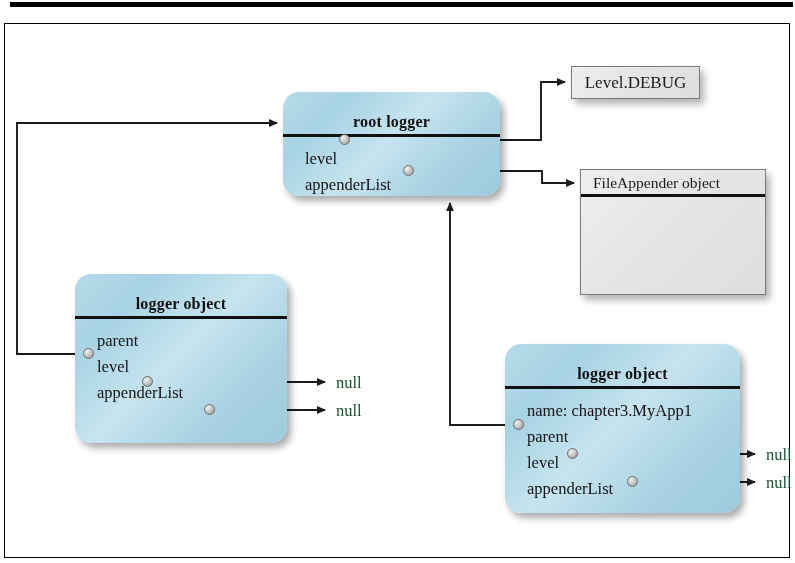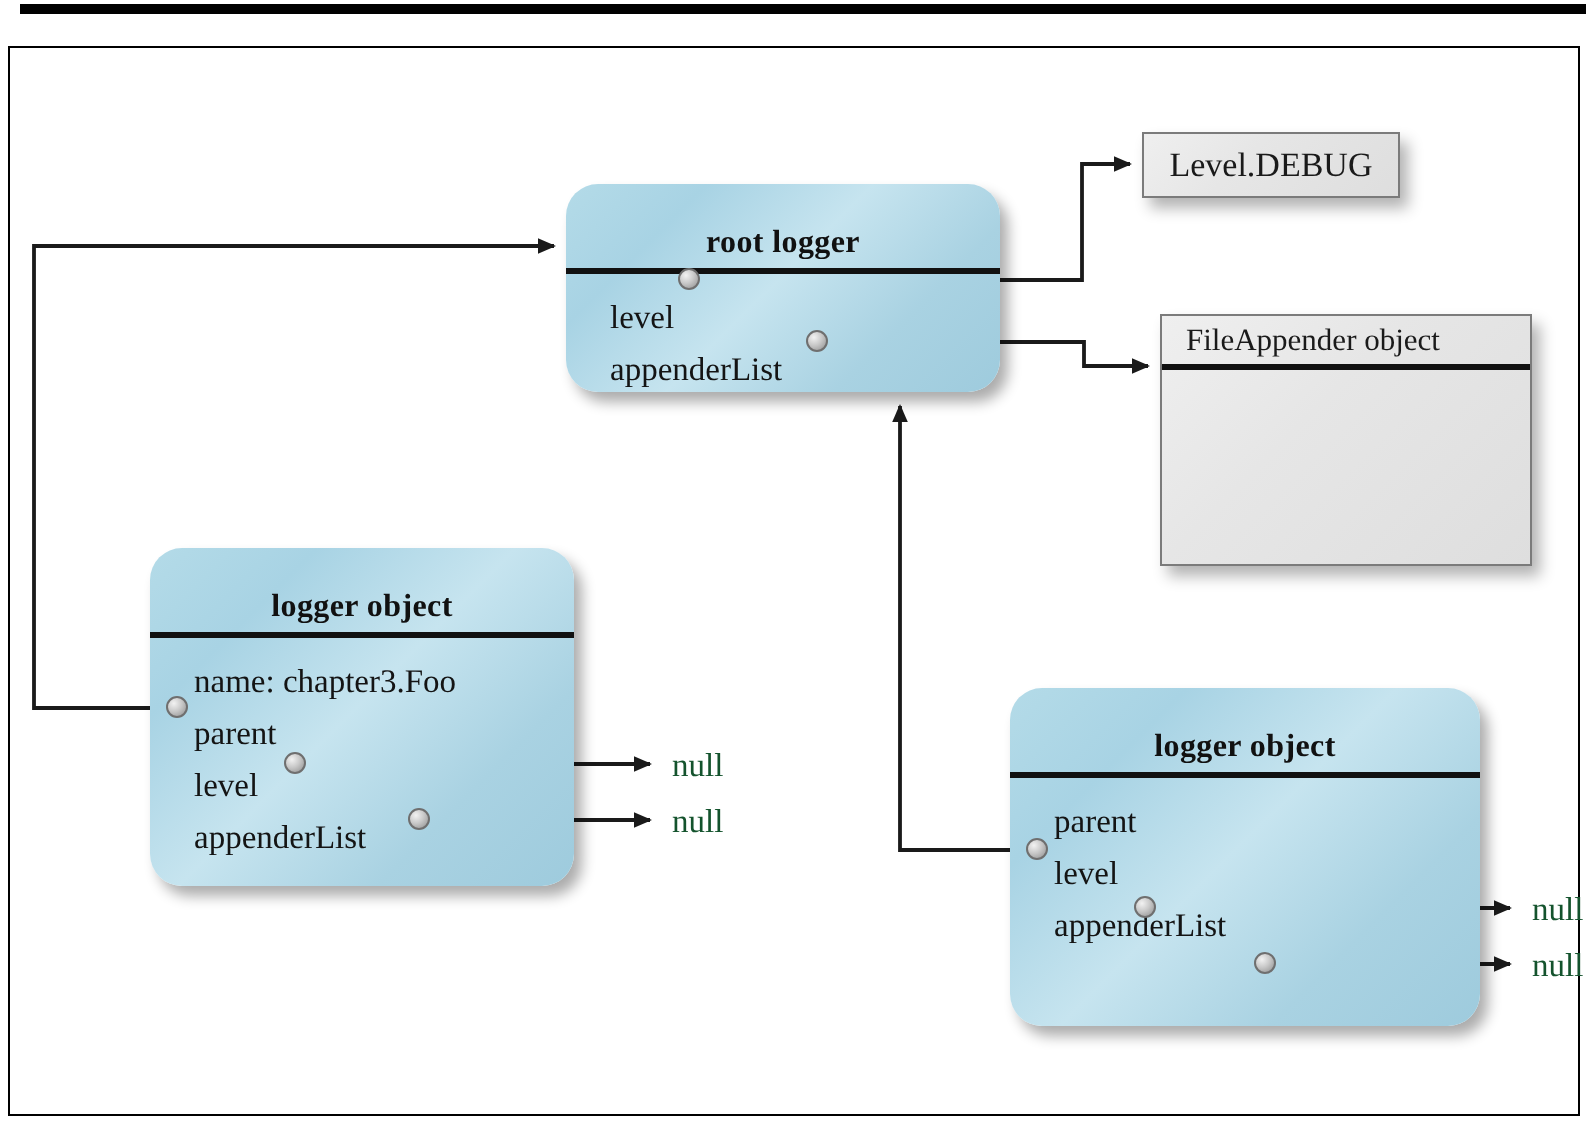--- a/index.html
+++ b/index.html
@@ -180,51 +180,51 @@
       <div class="field">appenderList</div>
     </div>
   </div>
   <div class="dot" style="left:339px; top:134px;"></div>
   <div class="dot" style="left:403px; top:165px;"></div>
 
   <div class="greybox" id="level-debug-box" style="left:571px; top:66px; width:129px; height:33px;">
     <span class="label">Level.DEBUG</span>
   </div>
 
-  <div class="greybox" id="file-appender-box" style="left:580px; top:157px; width:186px; height:126px;">
+  <div class="greybox" id="file-appender-box" style="left:580px; top:169px; width:186px; height:126px;">
     <div class="fa-title">FileAppender object</div>
     <div class="fa-divider"></div>
   </div>
 
   <div class="objbox" id="logger-foo-box" style="left:75px; top:274px; width:212px; height:169px;">
-    <div class="title">logger object</div>
-    <div class="divider"></div>
-    <div class="fields">
-      <div class="field">name: chapter3.Foo</div>
-      <div class="field">parent</div>
-      <div class="field">level</div>
-      <div class="field">appenderList</div>
-    </div>
-  </div>
-  <div class="dot" style="left:83px; top:348px;"></div>
-  <div class="dot" style="left:142px; top:376px;"></div>
-  <div class="dot" style="left:204px; top:404px;"></div>
-
-  <div class="nulllabel" style="left:336px; top:373px;">null</div>
-  <div class="nulllabel" style="left:336px; top:401px;">null</div>
-
-  <div class="objbox" id="logger-myapp1-box" style="left:505px; top:344px; width:235px; height:169px;">
     <div class="title">logger object</div>
     <div class="divider"></div>
     <div class="fields">
       <div class="field">parent</div>
       <div class="field">level</div>
       <div class="field">appenderList</div>
     </div>
   </div>
+  <div class="dot" style="left:83px; top:348px;"></div>
+  <div class="dot" style="left:142px; top:376px;"></div>
+  <div class="dot" style="left:204px; top:404px;"></div>
+
+  <div class="nulllabel" style="left:336px; top:373px;">null</div>
+  <div class="nulllabel" style="left:336px; top:401px;">null</div>
+
+  <div class="objbox" id="logger-myapp1-box" style="left:505px; top:344px; width:235px; height:169px;">
+    <div class="title">logger object</div>
+    <div class="divider"></div>
+    <div class="fields">
+      <div class="field">name: chapter3.MyApp1</div>
+      <div class="field">parent</div>
+      <div class="field">level</div>
+      <div class="field">appenderList</div>
+    </div>
+  </div>
   <div class="dot" style="left:513px; top:419px;"></div>
   <div class="dot" style="left:567px; top:448px;"></div>
   <div class="dot" style="left:627px; top:476px;"></div>
 
   <div class="nulllabel" style="left:766px; top:445px;">null</div>
   <div class="nulllabel" style="left:766px; top:473px;">null</div>
 
 </div>
 
 </body></html>

